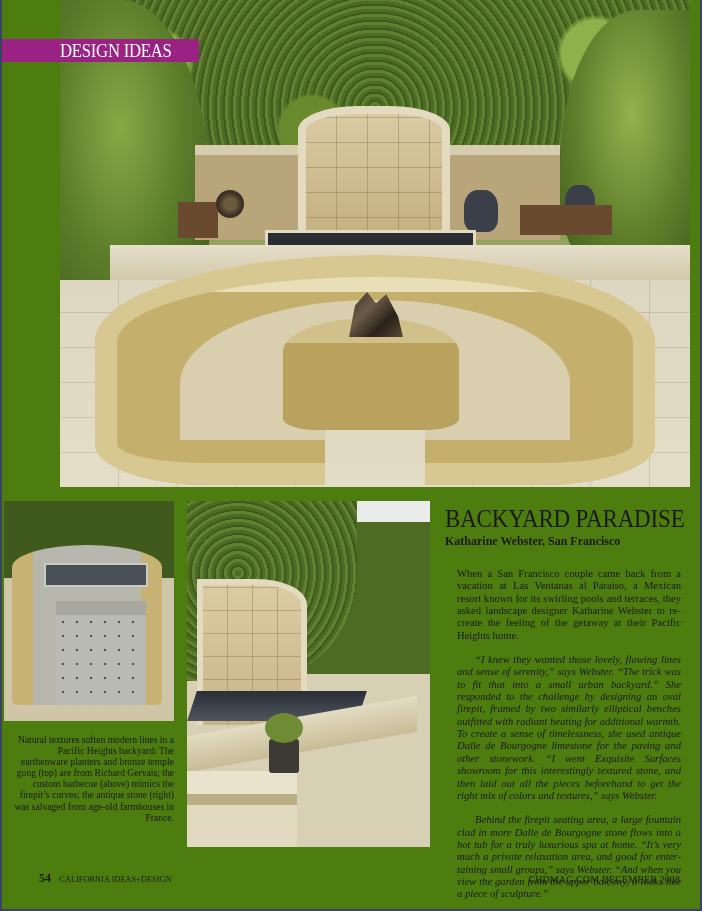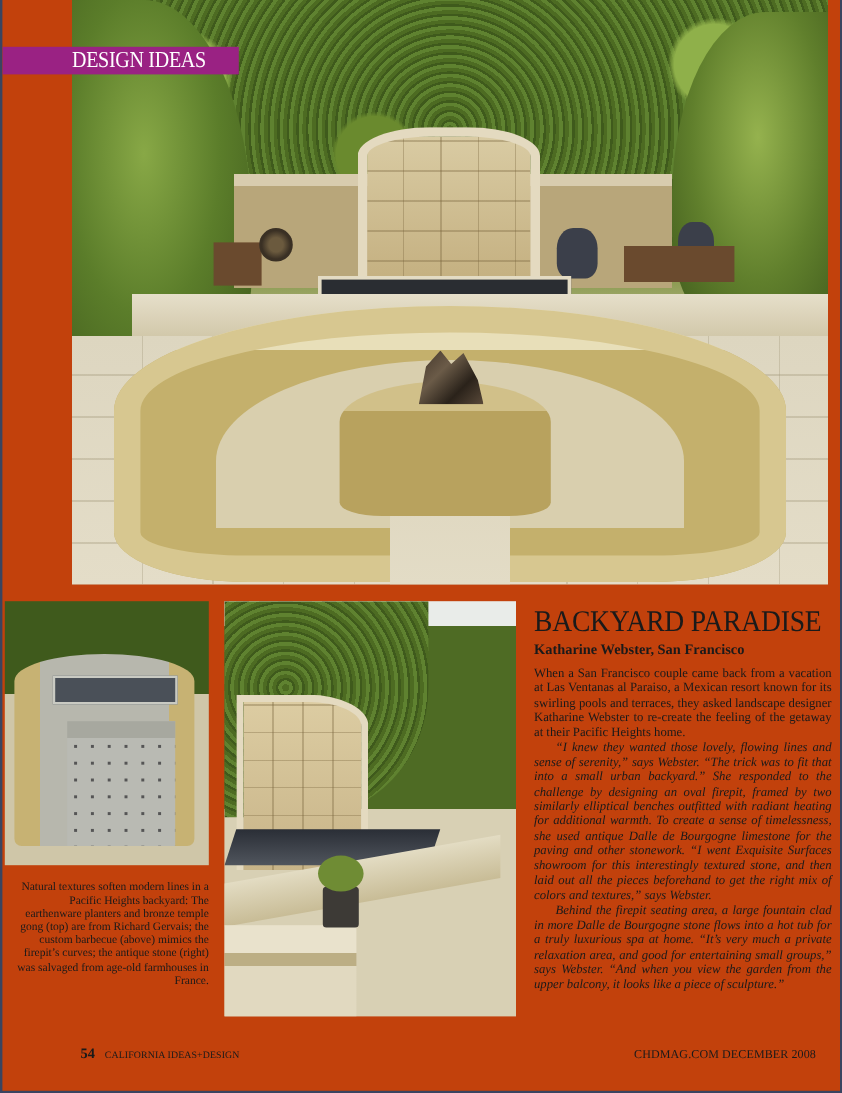--- a/index.html
+++ b/index.html
@@ -8,21 +8,21 @@
       background: #ffffff;
       font-family: "Liberation Serif", "DejaVu Serif", serif;
       color: #1a1a1a;
     }
     .page {
       position: relative; width: 702px; height: 911px;
       box-sizing: border-box;
       border-left: 2px solid #3a4460;
       border-right: 2px solid #3a4460;
       border-bottom: 2px solid #3a4460;
-      background: #c2410c;
+      background: #4d7c0f;
       overflow: hidden;
       padding-left: 48px;
     }
 
     
     .photo { position: absolute; overflow: hidden; }
 
     
     .photo-main {
       left: 58px; top: 0; width: 630px; height: 487px;
@@ -196,35 +196,35 @@
     }
     .article-byline {
       position: absolute; left: 443px; top: 532px;
       font-size: 12px; line-height: 18px; margin: 0; white-space: nowrap; text-align: right;
     }
     .article-body {
       position: absolute; left: 443px; top: 556px; width: 248px;
       font-size: 10.6px; line-height: 12.35px; text-align: justify;
       hyphens: manual;
     }
-    .article-body p { margin: 0; }
+    .article-body p { margin: 12px; }
     .article-body p + p { text-indent: 18px; font-style: italic; }
 
     
     .caption {
       position: absolute; left: 12px; top: 734px; width: 160px;
       font-size: 9.6px; line-height: 11.1px; text-align: right; color: #1a1a1a;
     }
 
     
     .folio-left {
       position: absolute; left: 37px; top: 871px; white-space: nowrap;
       font-size: 8.2px; letter-spacing: 0.1px;
     }
-    .folio-left .page-num { font-size: 12px; font-weight: bold; margin-right: 6px; margin-left: 28px; }
+    .folio-left .page-num { font-size: 12px; font-weight: bold; margin-right: 6px; }
     .folio-right {
       position: absolute; right: 20px; top: 874px; white-space: nowrap;
       font-size: 10px; letter-spacing: 0.1px;
     }
   </style>
 </head>
 <body>
 
 <div class="page">
 

